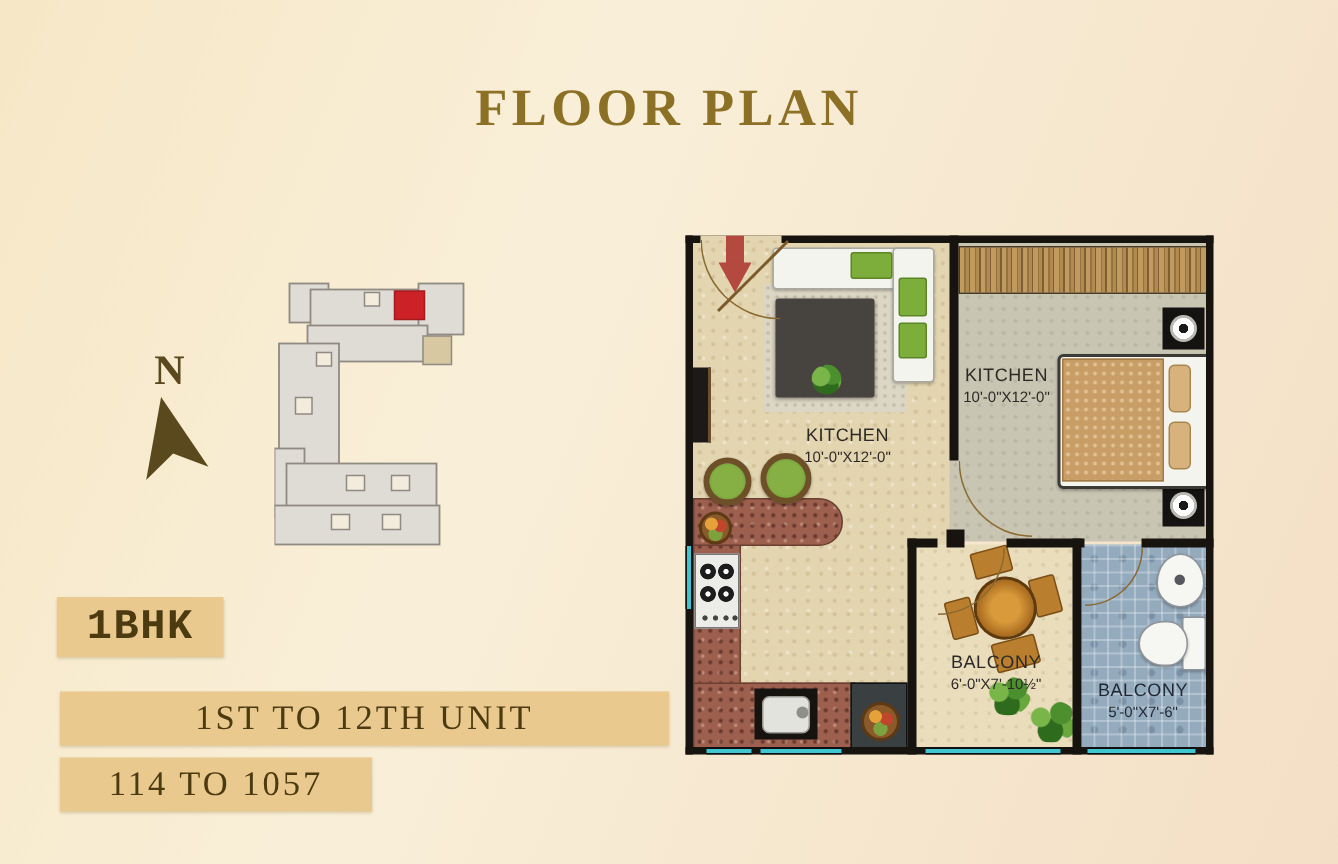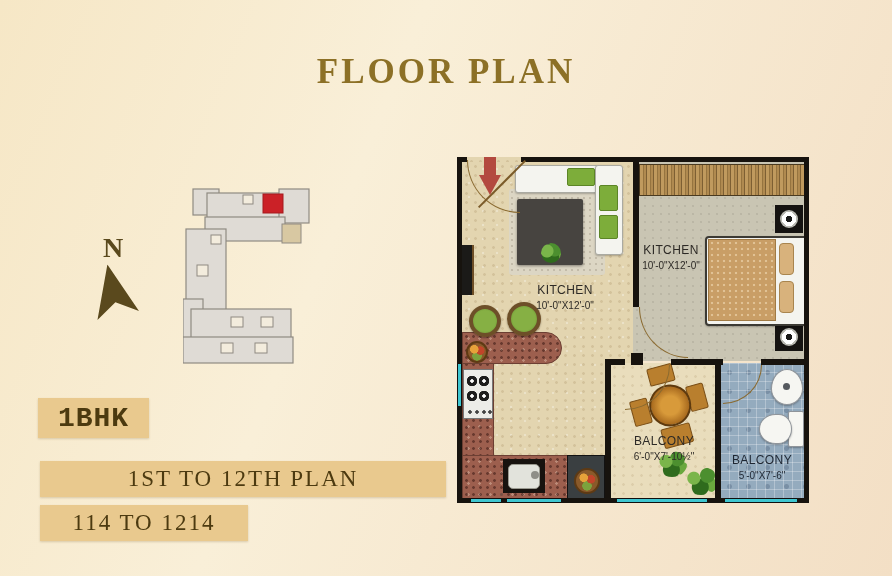--- a/index.html
+++ b/index.html
@@ -134,24 +134,24 @@
     <div class="n">N</div>
     <svg width="52" height="54" viewBox="0 0 52 56">
       <polygon points="26,0 48,54 26,40 4,54" fill="#5a491d"></polygon>
     </svg>
   </div>
 
   <div class="abs info-box box-type">
       <span>1BHK</span>
     </div>
   <div class="abs info-box box-floors">
-      <span>1ST TO 12TH PLAN</span>
+      <span>1ST TO 12TH UNIT</span>
     </div>
   <div class="abs info-box box-units">
-      <span>114 TO 1214</span>
+      <span>114 TO 1057</span>
     </div>
 
   <div class="abs plan">
 
     <div class="abs floor-dk" style="left:5px;top:5px;width:177px;height:336px;"></div>
     <div class="abs floor-bed" style="left:176px;top:5px;width:171px;height:199px;"></div>
     <div class="abs floor-bal" style="left:153px;top:206px;width:106px;height:135px;"></div>
     <div class="abs floor-bath" style="left:263px;top:206px;width:84px;height:135px;"></div>
 
     <div class="abs counter" style="left:5px;top:175px;width:30px;height:166px;"></div>

